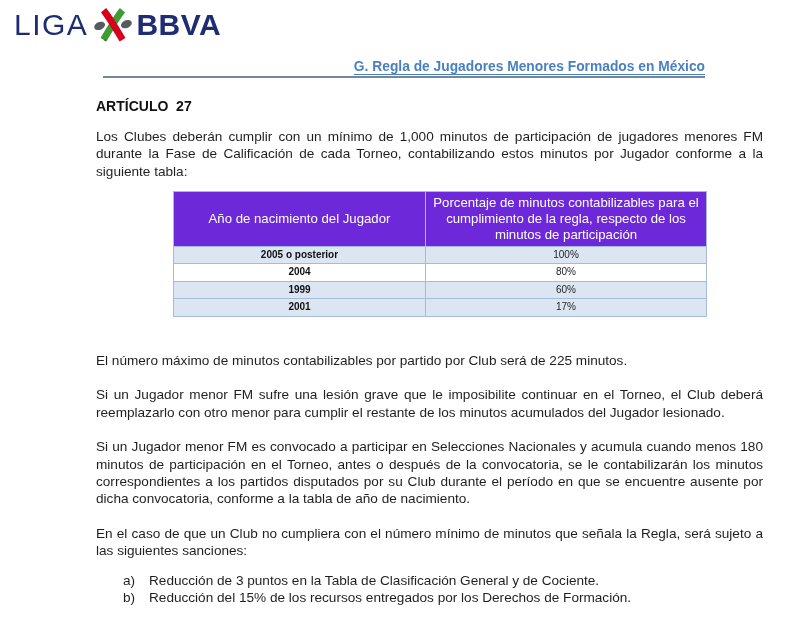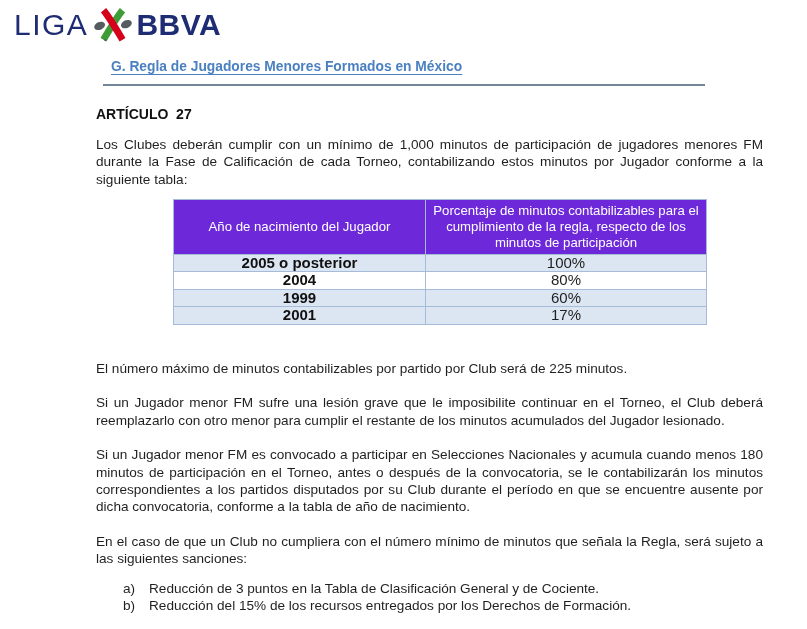--- a/index.html
+++ b/index.html
@@ -28,25 +28,26 @@
     font-weight: 700; line-height: 34px;
   }
 
   
   .heading-wrap {
     margin: 17px 0 0 103px; width: 602px;
     border-bottom: 2px solid #73879a;
     padding-bottom: 2px;
   }
   .section-heading {
-    margin: 0 0 8px 8px;
+    margin: 0 0 0 8px;
     font-size: 13.8px; font-weight: 700;
     color: #4b80c0;
     text-decoration: underline;
     text-underline-offset: 3px;
+    text-align: right;
   }
 
   
   .content { margin: 0 44px 0 96px; width: 667px; }
   .article-title {
     margin: 20px 0 0 0;
     font-size: 14px; font-weight: 700; color: #111;
     white-space: pre-wrap;
   }
   p.para {
@@ -66,21 +67,21 @@
   .age-table col.c1 { width: 252px; }
   .age-table th {
     background: #6d28d9; color: #ffffff;
     font-weight: 400; font-size: 13.2px; line-height: 15.8px;
     text-align: center; vertical-align: middle;
     padding: 3px 6px;
     border: 1px solid #a6bbd8;
   }
   .age-table td {
     text-align: center; vertical-align: middle;
-    font-size: 15px; line-height: 16.6px;
+    font-size: 10px; line-height: 16.6px;
     padding: 0 4px;
     border: 1px solid #a6bbd8;
   }
   .age-table td.year { font-weight: 700; color: #111; }
   .age-table tr.alt td { background: #dce6f2; }
 
   
   .sanctions { margin: 12px 0 0 27px; }
   .sanction-item { display: flex; font-size: 13.6px; line-height: 17.6px; }
   .sanction-marker { width: 26px; flex: 0 0 26px; }

